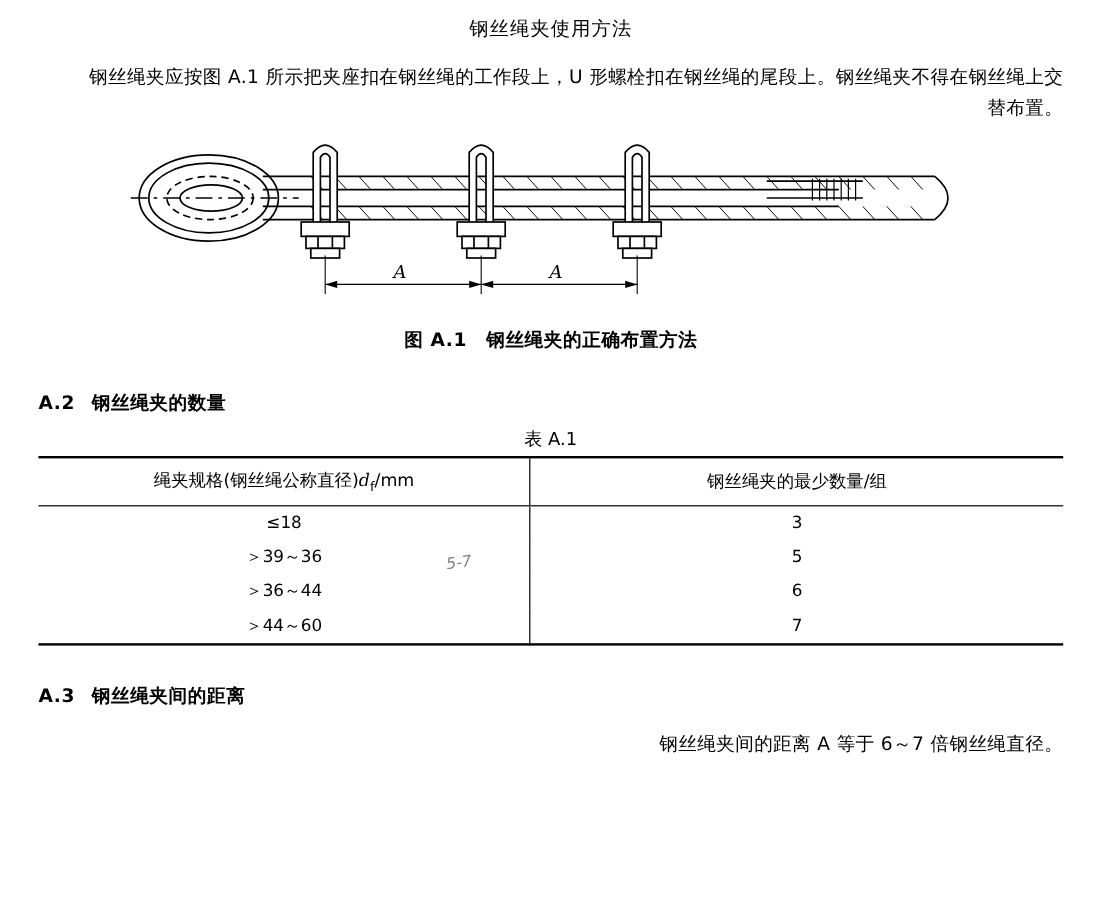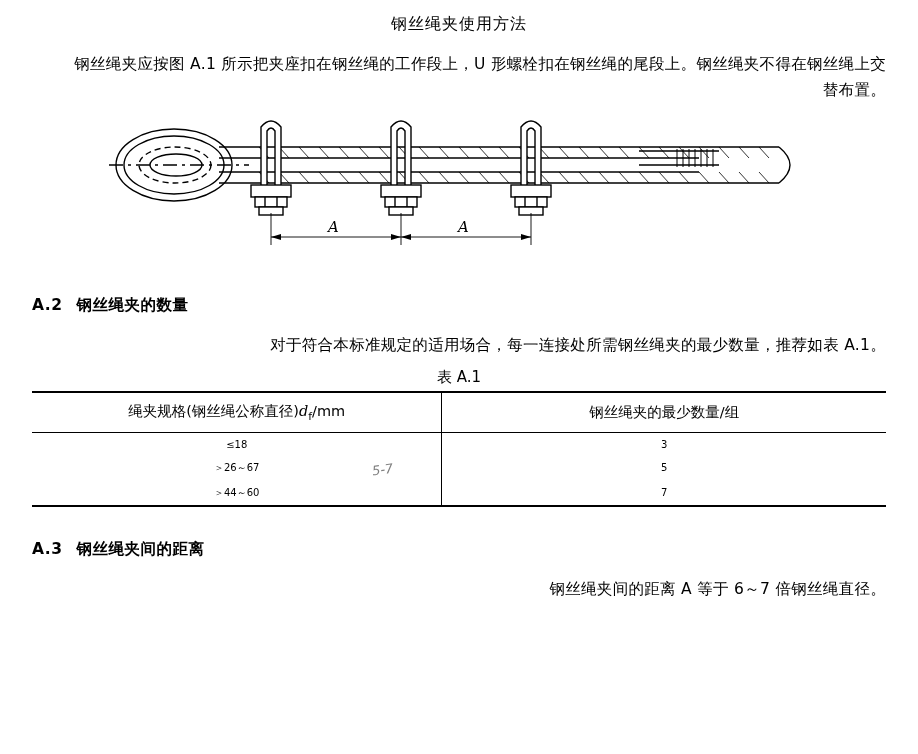--- a/index.html
+++ b/index.html
@@ -86,21 +86,21 @@
     border-bottom: 1.2px solid #000;
   }
   table.data tbody tr:last-child {
     border-bottom: 2.5px solid #000;
   }
   table.data th.col-left, table.data td.col-left {
     width: 48%;
     border-right: 1.2px solid #000;
   }
   table.data tbody td {
-    font-size: 10px;
+    font-size: 14px;
     padding: 6px 0 5px 0;
   }
   .sub {
     font-size: 0.75em;
     vertical-align: sub;
   }
   .handwriting {
     position: absolute;
     left: 372px;
     top: 448px;
@@ -244,46 +244,50 @@
         <line x1="192" y1="124" x2="322" y2="124" stroke-width="0.9"></line>
         <line x1="322" y1="124" x2="452" y2="124" stroke-width="0.9"></line>
         <polygon points="192,124 202,121 202,127" fill="#000" stroke="none"></polygon>
         <polygon points="322,124 312,121 312,127" fill="#000" stroke="none"></polygon>
         <polygon points="322,124 332,121 332,127" fill="#000" stroke="none"></polygon>
         <polygon points="452,124 442,121 442,127" fill="#000" stroke="none"></polygon>
       </g>
       <text x="249" y="119" font-family="DejaVu Serif, Liberation Serif, serif" font-size="15" font-style="italic">A</text>
       <text x="379" y="119" font-family="DejaVu Serif, Liberation Serif, serif" font-size="15" font-style="italic">A</text>
     </svg>
+    <div class="fig-caption">图 A.1　钢丝绳夹的正确布置方法</div>
   </div>
 
   <div class="section-head">
     <span class="num">A.2</span><span>钢丝绳夹的数量</span>
   </div>
-  <div class="para">对于符合本标准规定的适用场合，每一连接处所需钢丝绳夹的最少数量，推荐如表 A.1。</div>
 
   <div class="handwriting">5-7</div>
 
   <div class="table-caption">表 A.1</div>
 
   <table class="data">
     <thead>
       <tr>
         <th class="col-left"><span>绳夹规格(钢丝绳公称直径)</span><span style="font-style:italic;font-family:'DejaVu Serif','Liberation Serif',serif;">d</span><span class="sub">f</span><span>/mm</span></th>
         <th>钢丝绳夹的最少数量/组</th>
       </tr>
     </thead>
     <tbody>
       <tr>
         <td class="col-left">≤18</td>
         <td>3</td>
       </tr>
       <tr>
-        <td class="col-left">＞26～67</td>
+        <td class="col-left">＞39～36</td>
         <td>5</td>
+      </tr>
+      <tr>
+        <td class="col-left">＞36～44</td>
+        <td>6</td>
       </tr>
       <tr>
         <td class="col-left">＞44～60</td>
         <td>7</td>
       </tr>
     </tbody>
   </table>
 
   <div class="section-head">
     <span class="num">A.3</span><span>钢丝绳夹间的距离</span>

